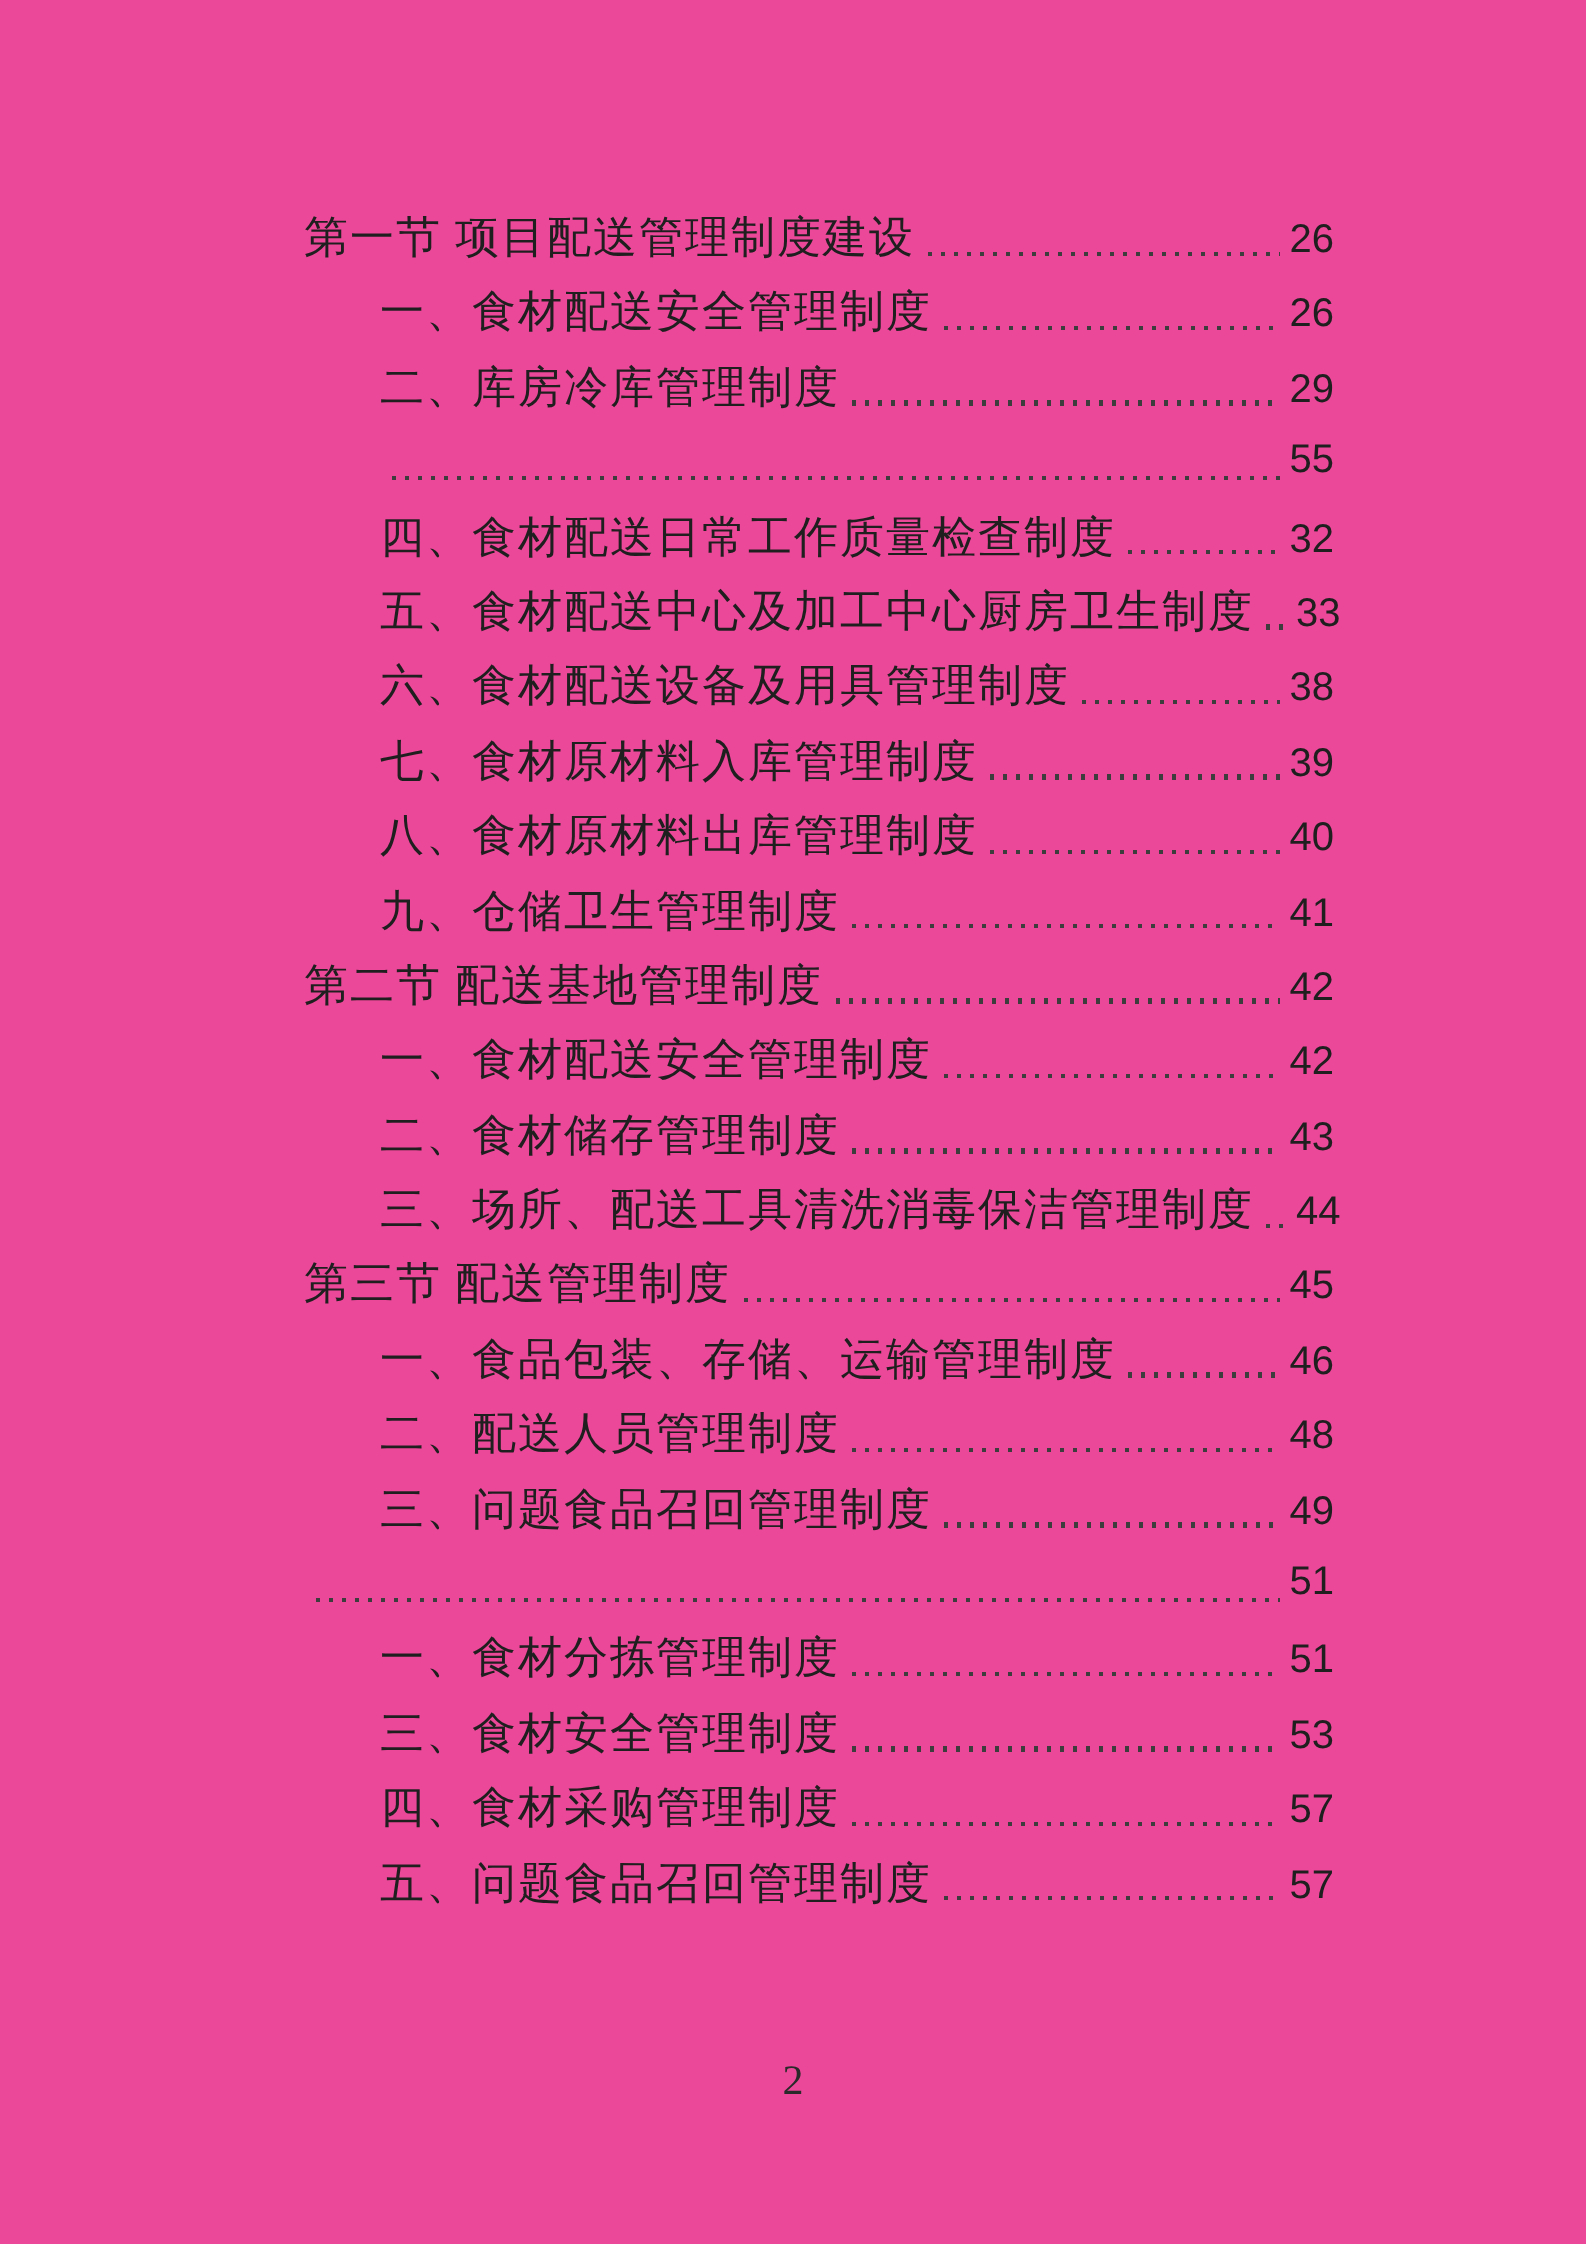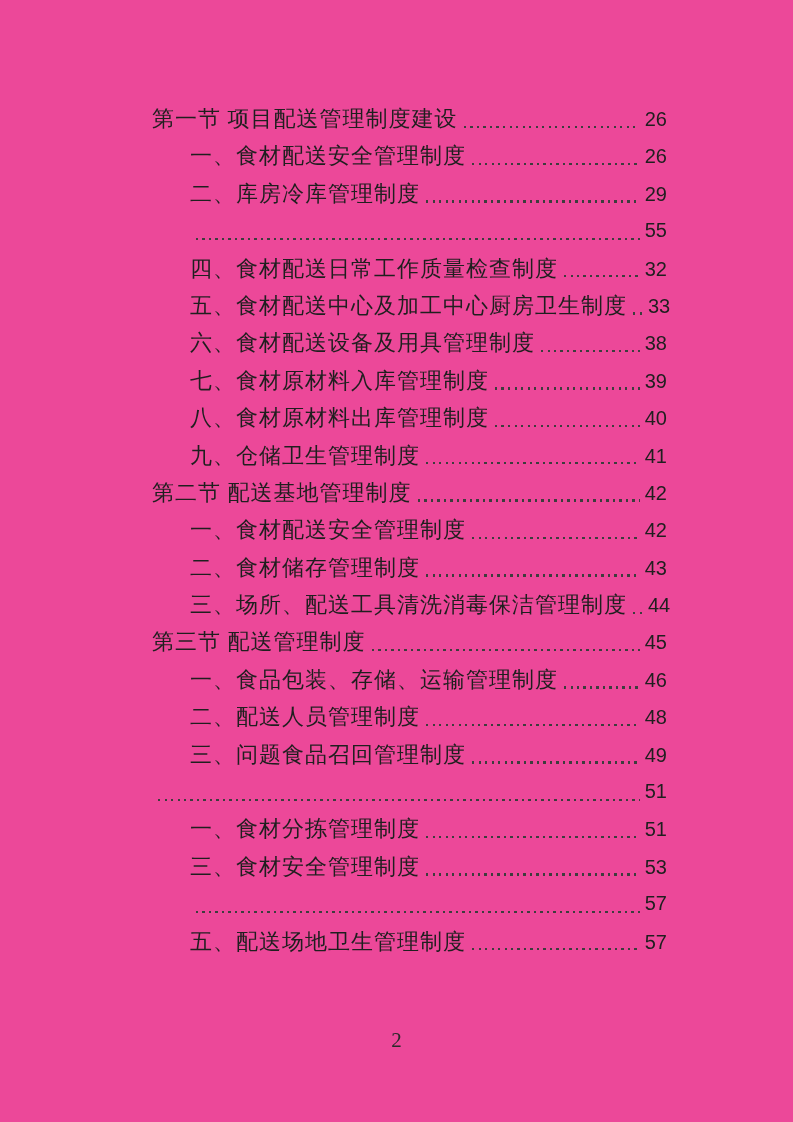--- a/index.html
+++ b/index.html
@@ -190,26 +190,27 @@
     </div>
 
 
     <div class="toc-row level-2">
       <span class="toc-label">三、食材安全管理制度</span>
       <span class="toc-leader"></span>
       <span class="toc-page">53</span>
     </div>
 
     <div class="toc-row level-2">
+      <span class="toc-label">四、食材采购管理制度</span>
       <span class="toc-leader"></span>
       <span class="toc-page">57</span>
     </div>
 
     <div class="toc-row level-2">
-      <span class="toc-label">五、配送场地卫生管理制度</span>
+      <span class="toc-label">五、问题食品召回管理制度</span>
       <span class="toc-leader"></span>
       <span class="toc-page">57</span>
     </div>
   </nav>
 
   <div class="footer">
     <span>2</span>
   </div>
 
 </div>

